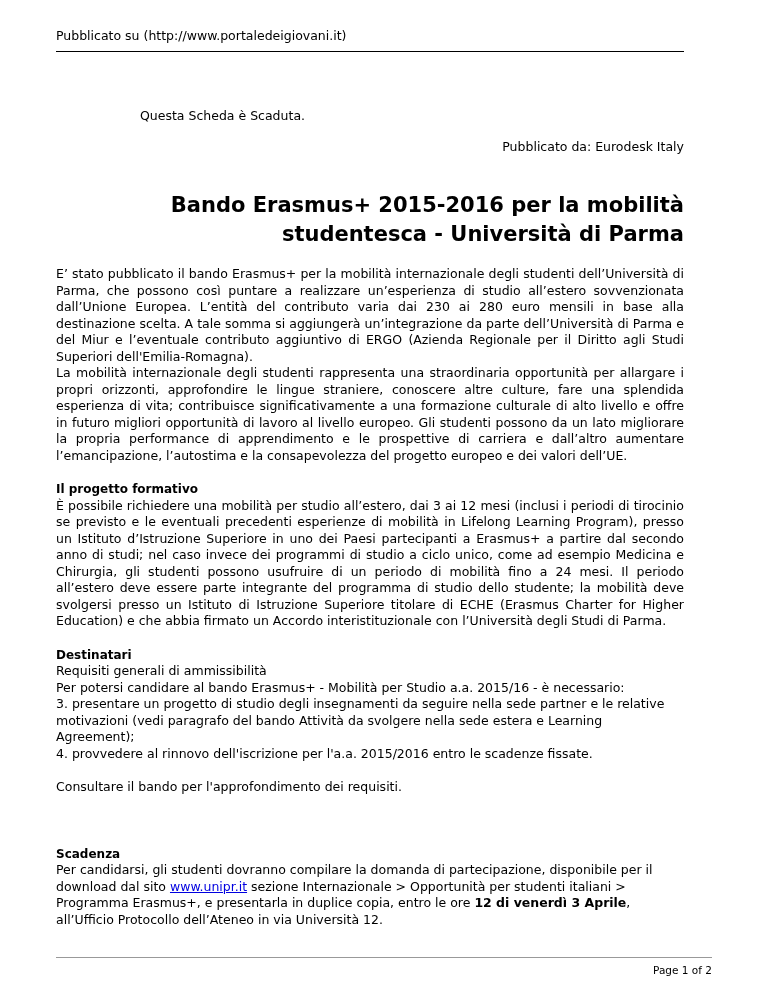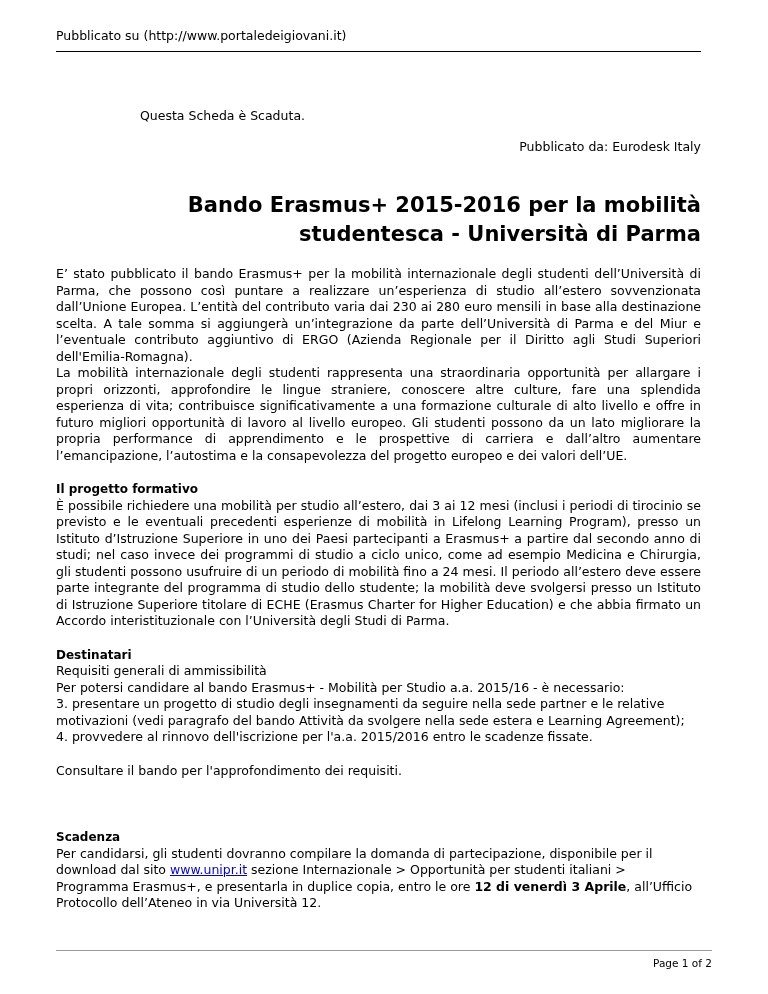--- a/index.html
+++ b/index.html
@@ -7,21 +7,21 @@
   body {
     font-family: "DejaVu Sans", "Liberation Sans", sans-serif;
     color: #000000;
   }
   .page {
     position: relative;
     width: 768px;
     height: 994px;
     margin: 0 auto;
     background: #ffffff;
-    padding: 28px 67px 0 56px;
+    padding: 28px 84px 0 56px;
     overflow: hidden;
   }
   .topline { font-size: 12.5px; line-height: 16px; }
   .rule { border-top: 1px solid #000000; margin-top: 7px; }
   .expired { margin-top: 56px; margin-left: 84px; font-size: 12.5px; line-height: 16.5px; }
   .metaline { margin-top: 14px; font-size: 12.5px; line-height: 16.5px; text-align: right; }
   .title {
     margin-top: 36px;
     font-size: 21px;
     line-height: 29px;
@@ -32,21 +32,21 @@
   .just { text-align: justify; }
   .gap-top { margin-top: 17px; }
   .subhead {
     margin-top: 17px;
     font-size: 12px;
     line-height: 16.5px;
     font-weight: bold;
   }
   .scadenza-head { margin-top: 50px; }
   .link { color: #0000e0; text-decoration: underline; cursor: pointer; }
-  .footer { position: absolute; left: 56px; right: 56px; bottom: 25px; }
+  .footer { position: absolute; left: 56px; right: 56px; bottom: 18px; }
   .footrule { border-top: 1px solid #999999; }
   .pagenum { text-align: right; font-size: 10.5px; margin-top: 6px; }
 </style>
 </head>
 <body>
 
 <div class="page">
 
   <div class="topline">Pubblicato su (http://www.portaledeigiovani.it)</div>
   <div class="rule"></div>

